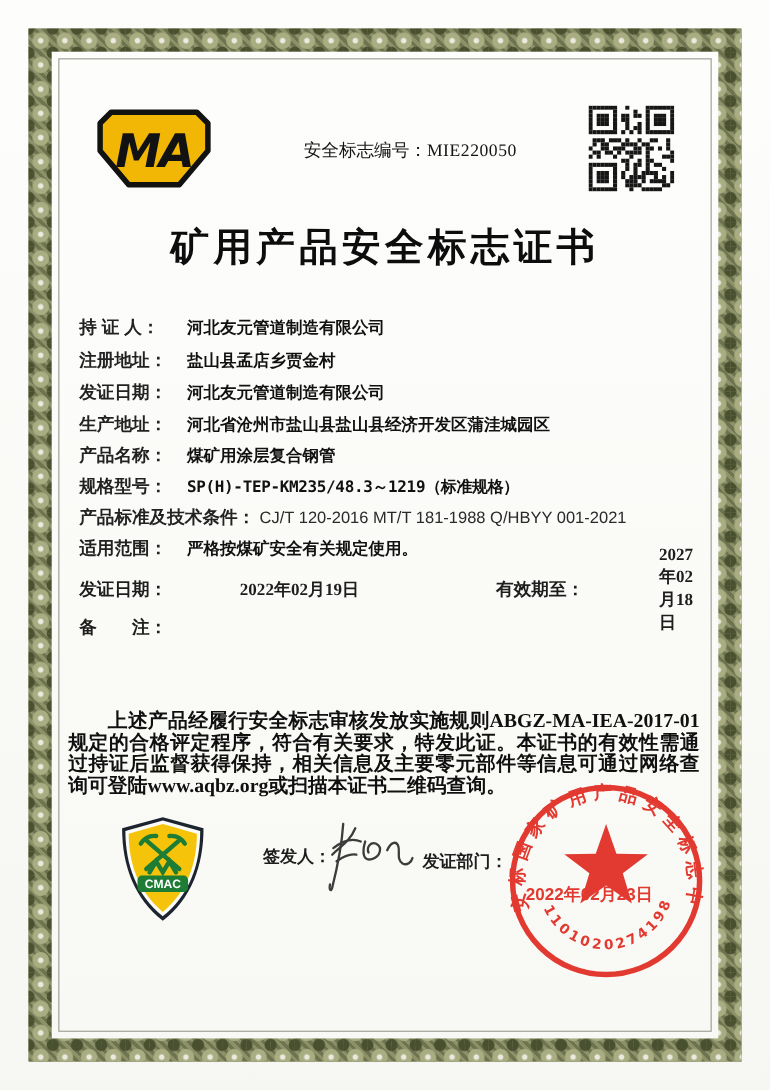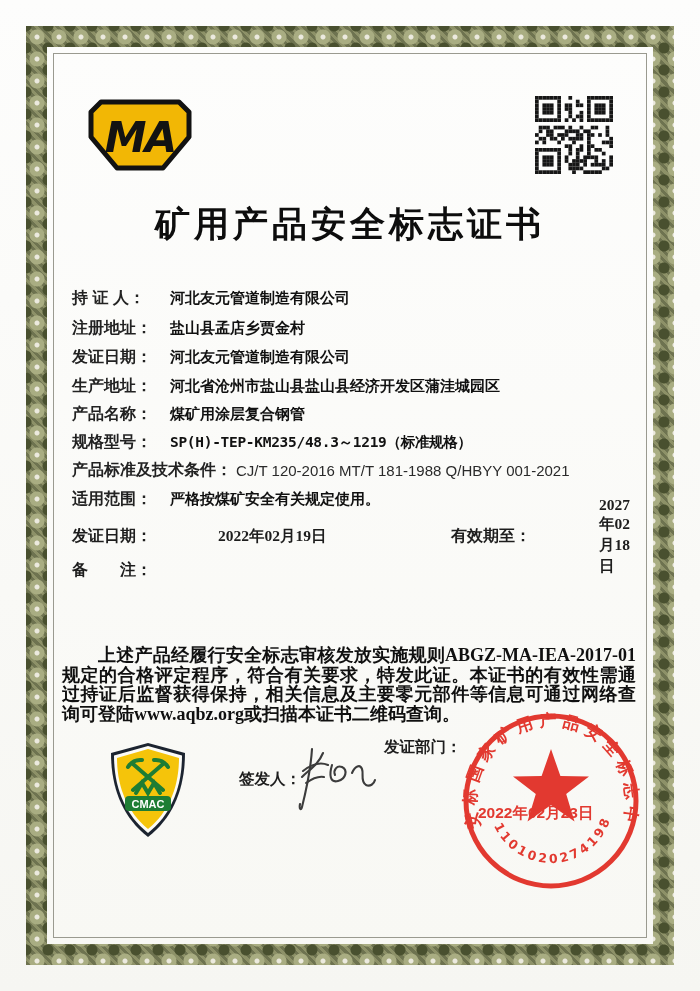--- a/index.html
+++ b/index.html
@@ -66,38 +66,41 @@
     position:absolute;left:62px;top:646px;width:574px;
     font-family:"Liberation Serif","DejaVu Serif",serif;
     font-size:18px;font-weight:700;line-height:19.5px;color:#101010;
     text-indent:2em;text-align:justify;
   }
 
   
   .cmac{position:absolute;left:106px;top:741px;width:84px;height:98px;}
   .signer-label{position:absolute;left:239px;top:769px;font-size:15.5px;font-weight:600;}
   .signature{position:absolute;left:290px;top:743px;width:88px;height:76px;}
-  .issuer-label{position:absolute;left:384px;top:737px;font-size:15.5px;font-weight:600;}
+  .issuer-label{position:absolute;left:384px;top:773px;font-size:15.5px;font-weight:600;}
   .seal{position:absolute;left:460px;top:710px;width:182px;height:182px;opacity:.93;mix-blend-mode:multiply;}
 </style>
 </head>
 <body>
 
 <div class="page">
   <div class="band"></div>
   <div class="band-cover"></div>
   <div class="thin-frame"></div>
 
   <div class="content">
 
     <svg class="ma-logo" viewBox="0 0 104 72">
       <polygon points="13,3 91,3 101,13 101,38 75,69 29,69 3,38 3,13" fill="#f2b705" stroke="#121212" stroke-width="5" stroke-linejoin="round"></polygon>
       <text x="52" y="53" text-anchor="middle" font-family="'DejaVu Sans',sans-serif" font-size="42" font-weight="900" font-style="italic" fill="#121212" letter-spacing="-2">MA</text>
     </svg>
 
+    <div class="certline">
+      <span>安全标志编号：</span><span class="num">MIE220050</span>
+    </div>
 
     <svg class="qr" viewBox="0 0 78 78">
         <rect x="0.00" y="0.00" width="3.71" height="3.71" fill="#161616"></rect>
         <rect x="3.71" y="0.00" width="3.71" height="3.71" fill="#161616"></rect>
         <rect x="7.43" y="0.00" width="3.71" height="3.71" fill="#161616"></rect>
         <rect x="11.14" y="0.00" width="3.71" height="3.71" fill="#161616"></rect>
         <rect x="14.86" y="0.00" width="3.71" height="3.71" fill="#161616"></rect>
         <rect x="18.57" y="0.00" width="3.71" height="3.71" fill="#161616"></rect>
         <rect x="22.29" y="0.00" width="3.71" height="3.71" fill="#161616"></rect>
         <rect x="33.43" y="0.00" width="3.71" height="3.71" fill="#161616"></rect>

